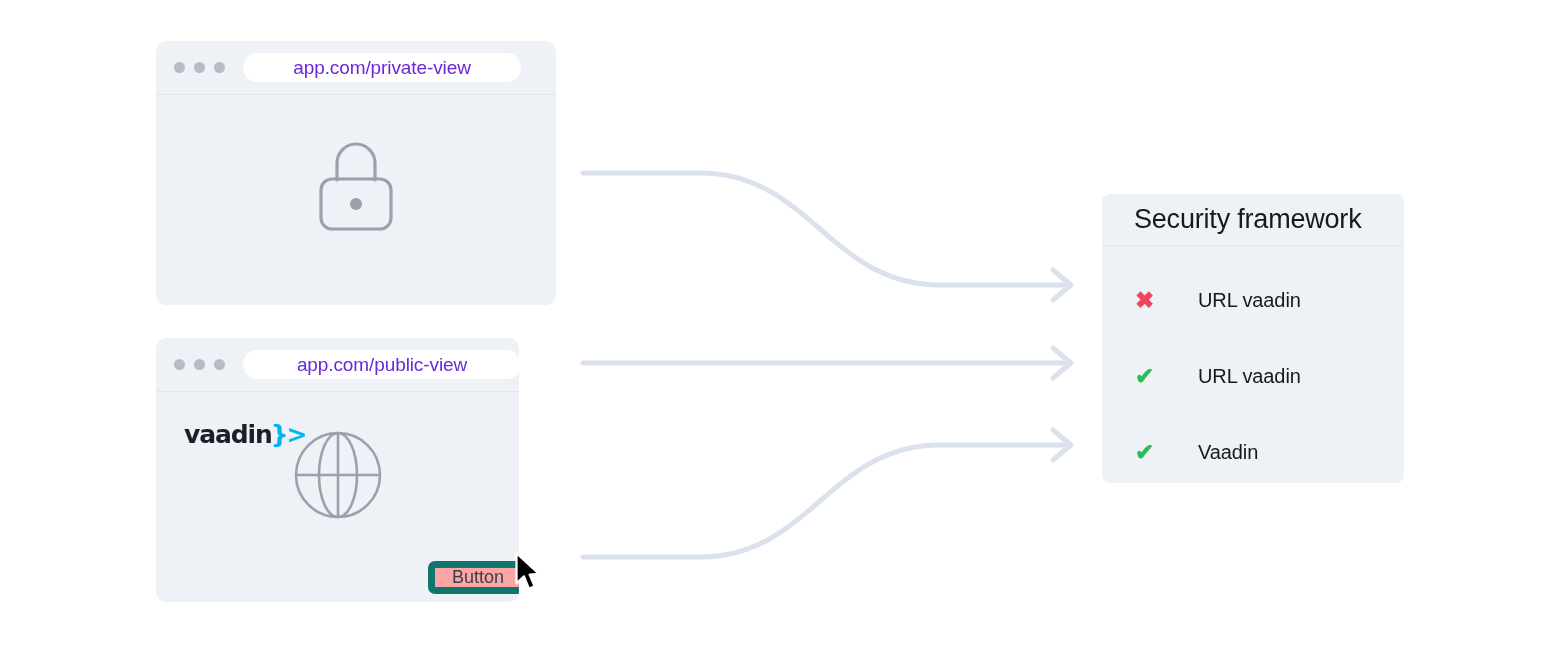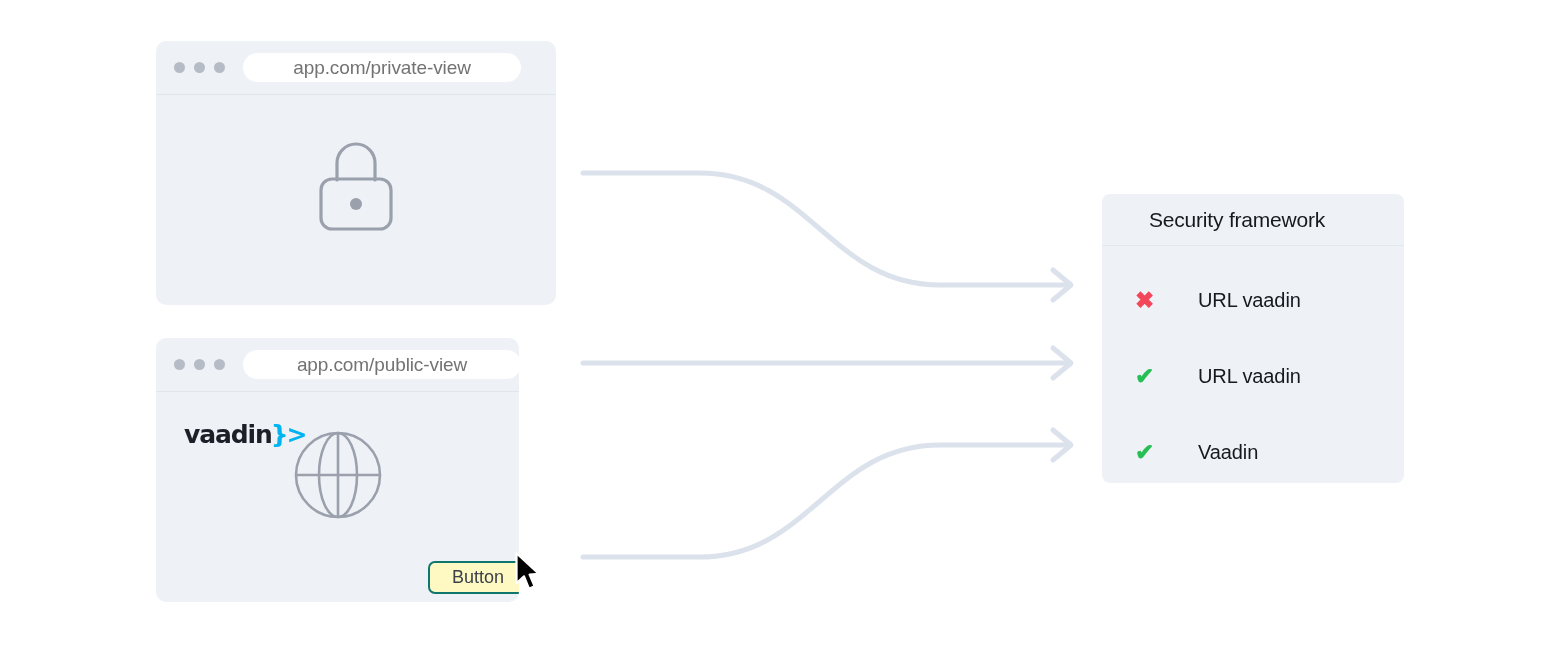--- a/index.html
+++ b/index.html
@@ -52,21 +52,21 @@
   .url-pill {
     flex: 0 0 auto;
     width: 278px;
     height: 29px;
     background: #ffffff;
     border-radius: 15px;
     display: flex;
     align-items: center;
     justify-content: center;
     font-size: 19px;
-    color: #737373;
+    color: #6d28d9;
     letter-spacing: -0.1px;
   }
   .browser-body {
     position: relative;
     height: calc(100% - 54px);
   }
 
   #window-private { left: 156px; top: 41px; width: 400px; height: 264px; }
   #window-public  { left: 156px; top: 338px; width: 363px; height: 264px; }
 
@@ -112,22 +112,22 @@
     justify-content: center;
   }
 
   
   .fake-button {
     position: absolute;
     left: 272px;
     top: 169px;
     width: 100px;
     height: 33px;
-    background: #fef9c3;
-    border: 2px solid #0f766e;
+    background: #fca5a5;
+    border: 7px solid #0f766e;
     border-radius: 7px;
     display: flex;
     align-items: center;
     justify-content: center;
     font-size: 18px;
     color: #3b4149;
     box-sizing: border-box;
   }
 
   
@@ -157,23 +157,23 @@
     width: 302px;
     height: 289px;
     background: #eef1f6;
     border-radius: 8px;
     overflow: hidden;
   }
   .panel-header {
     height: 52px;
     display: flex;
     align-items: center;
-    padding-left: 47px;
+    padding-left: 32px;
     box-sizing: border-box;
-    font-size: 21px;
+    font-size: 27px;
     color: #16191f;
     border-bottom: 1px solid #e3e7ee;
     letter-spacing: -0.2px;
   }
   .panel-rows {
     padding-top: 16px;
   }
   .panel-row {
     height: 76px;
     display: flex;

